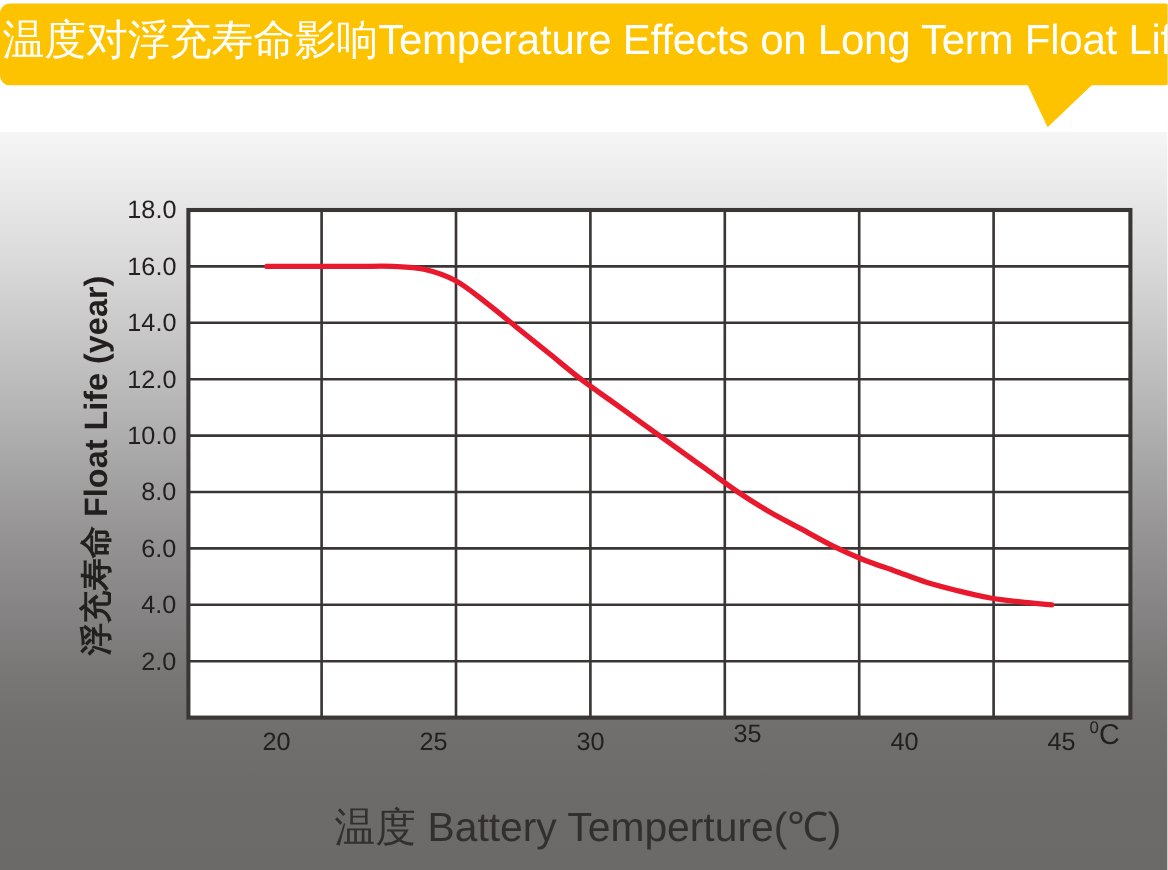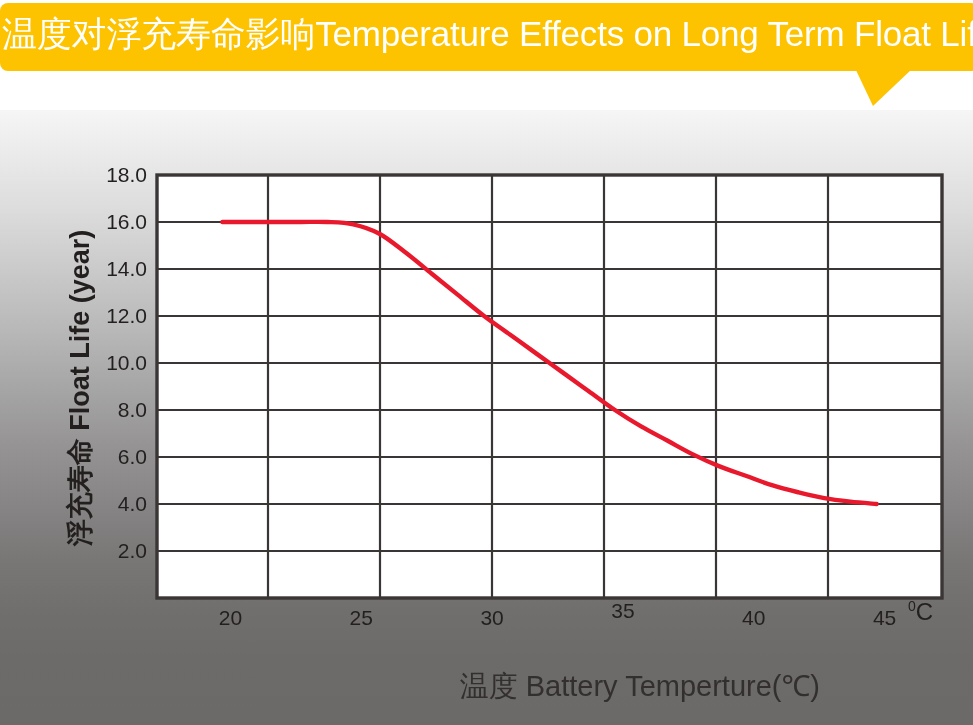--- a/index.html
+++ b/index.html
@@ -104,23 +104,23 @@
     font-size: 27px;
     font-weight: bold;
     color: #231f1f;
     white-space: nowrap;
   }
   #xlabel {
     position: absolute;
     left: 160px;
     top: 665px;
     width: 660px;
-    text-align: right;
-    font-family: "Liberation Sans", sans-serif;
-    font-size: 29px;
+    text-align: center;
+    font-family: "Liberation Sans", sans-serif;
+    font-size: 34px;
     color: #332f2f;
     white-space: nowrap;
   }
   #deg-c {
     position: absolute;
     left: 908px;
     top: 598px;
     font-family: "Liberation Sans", sans-serif;
     font-size: 24px;
     color: #231f1f;

